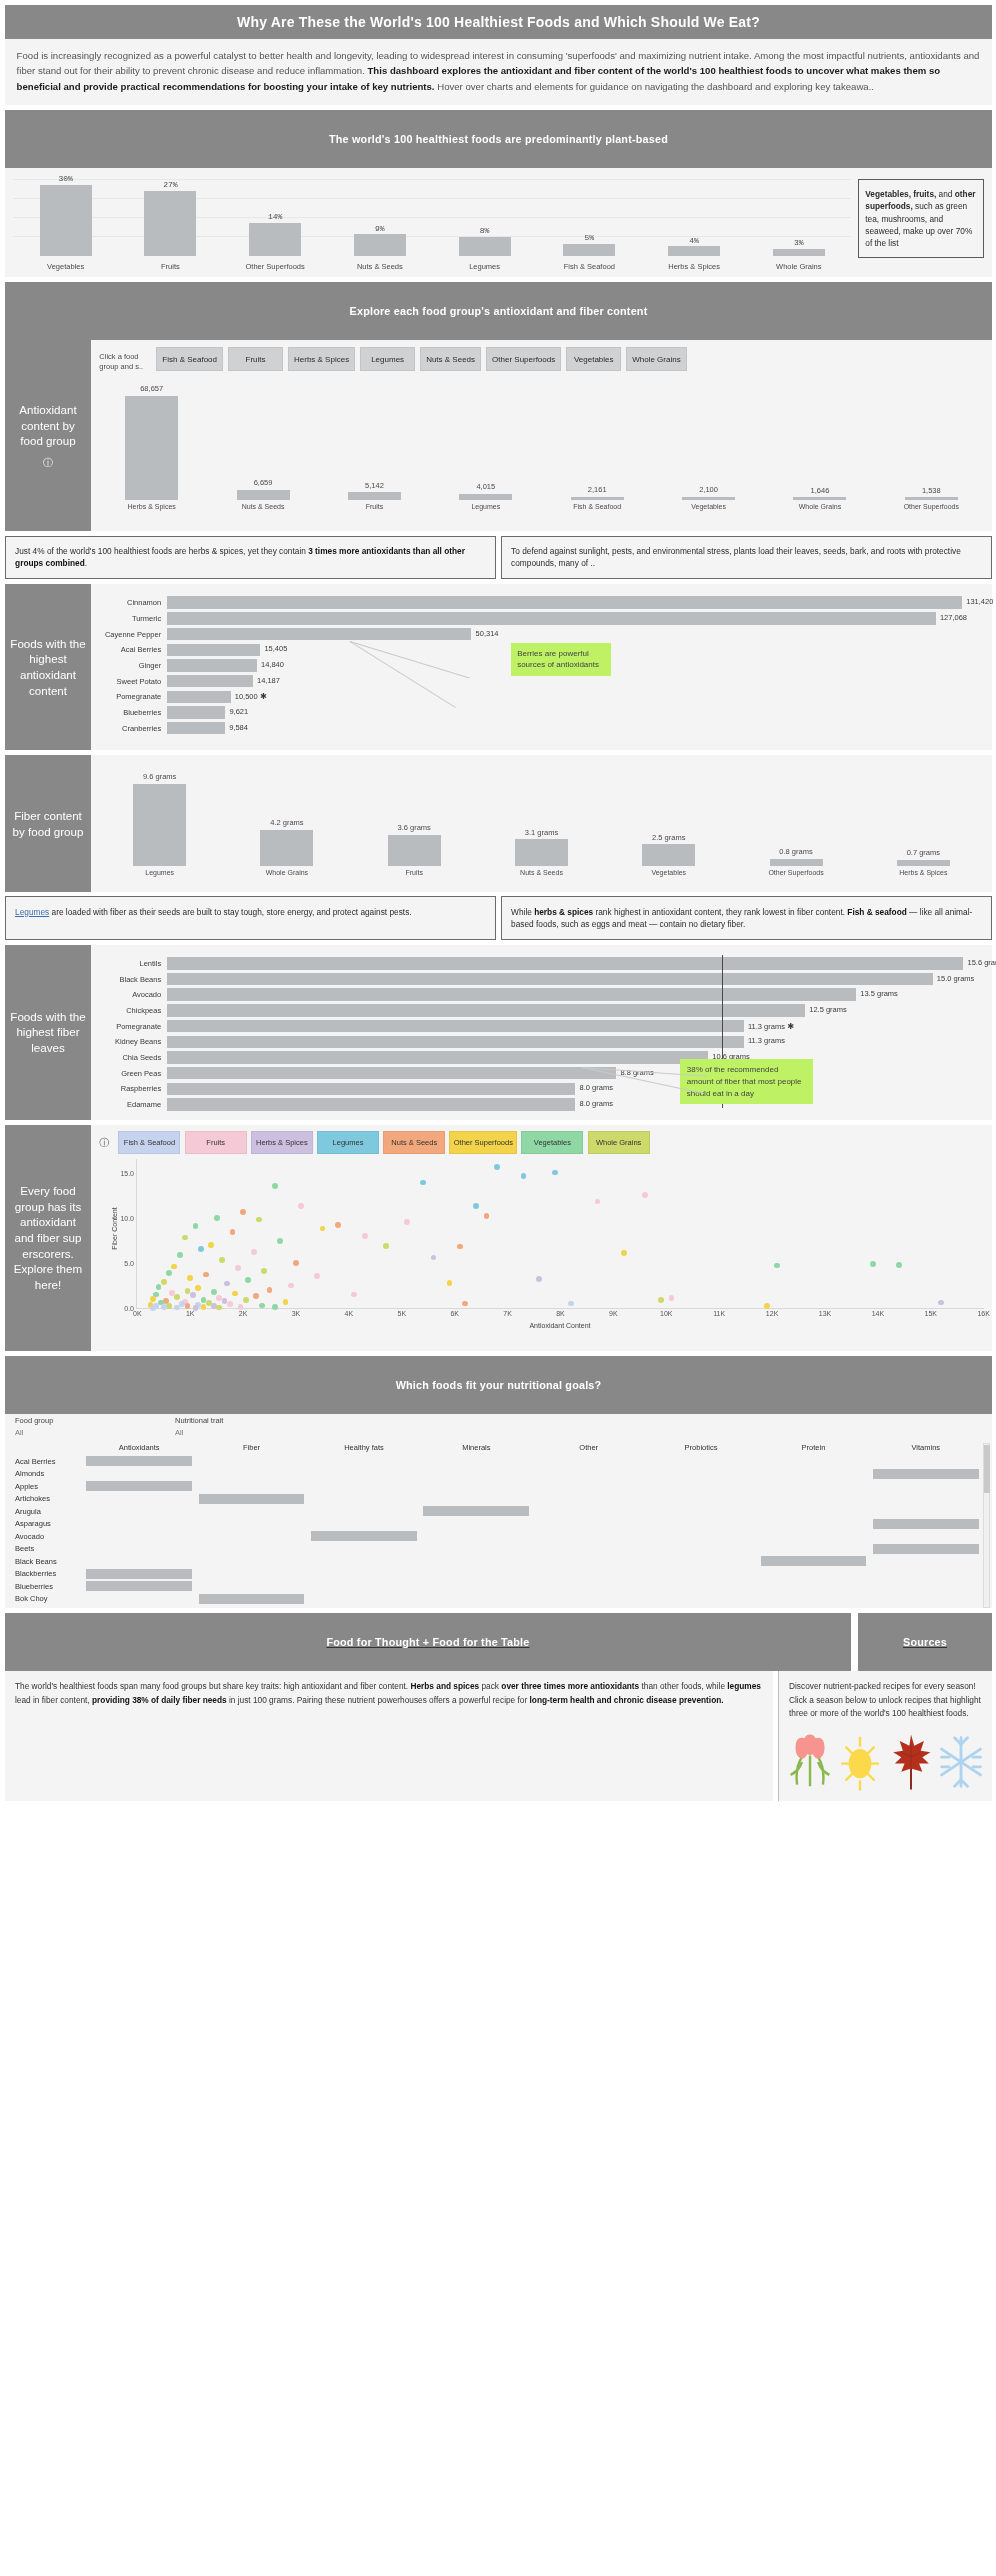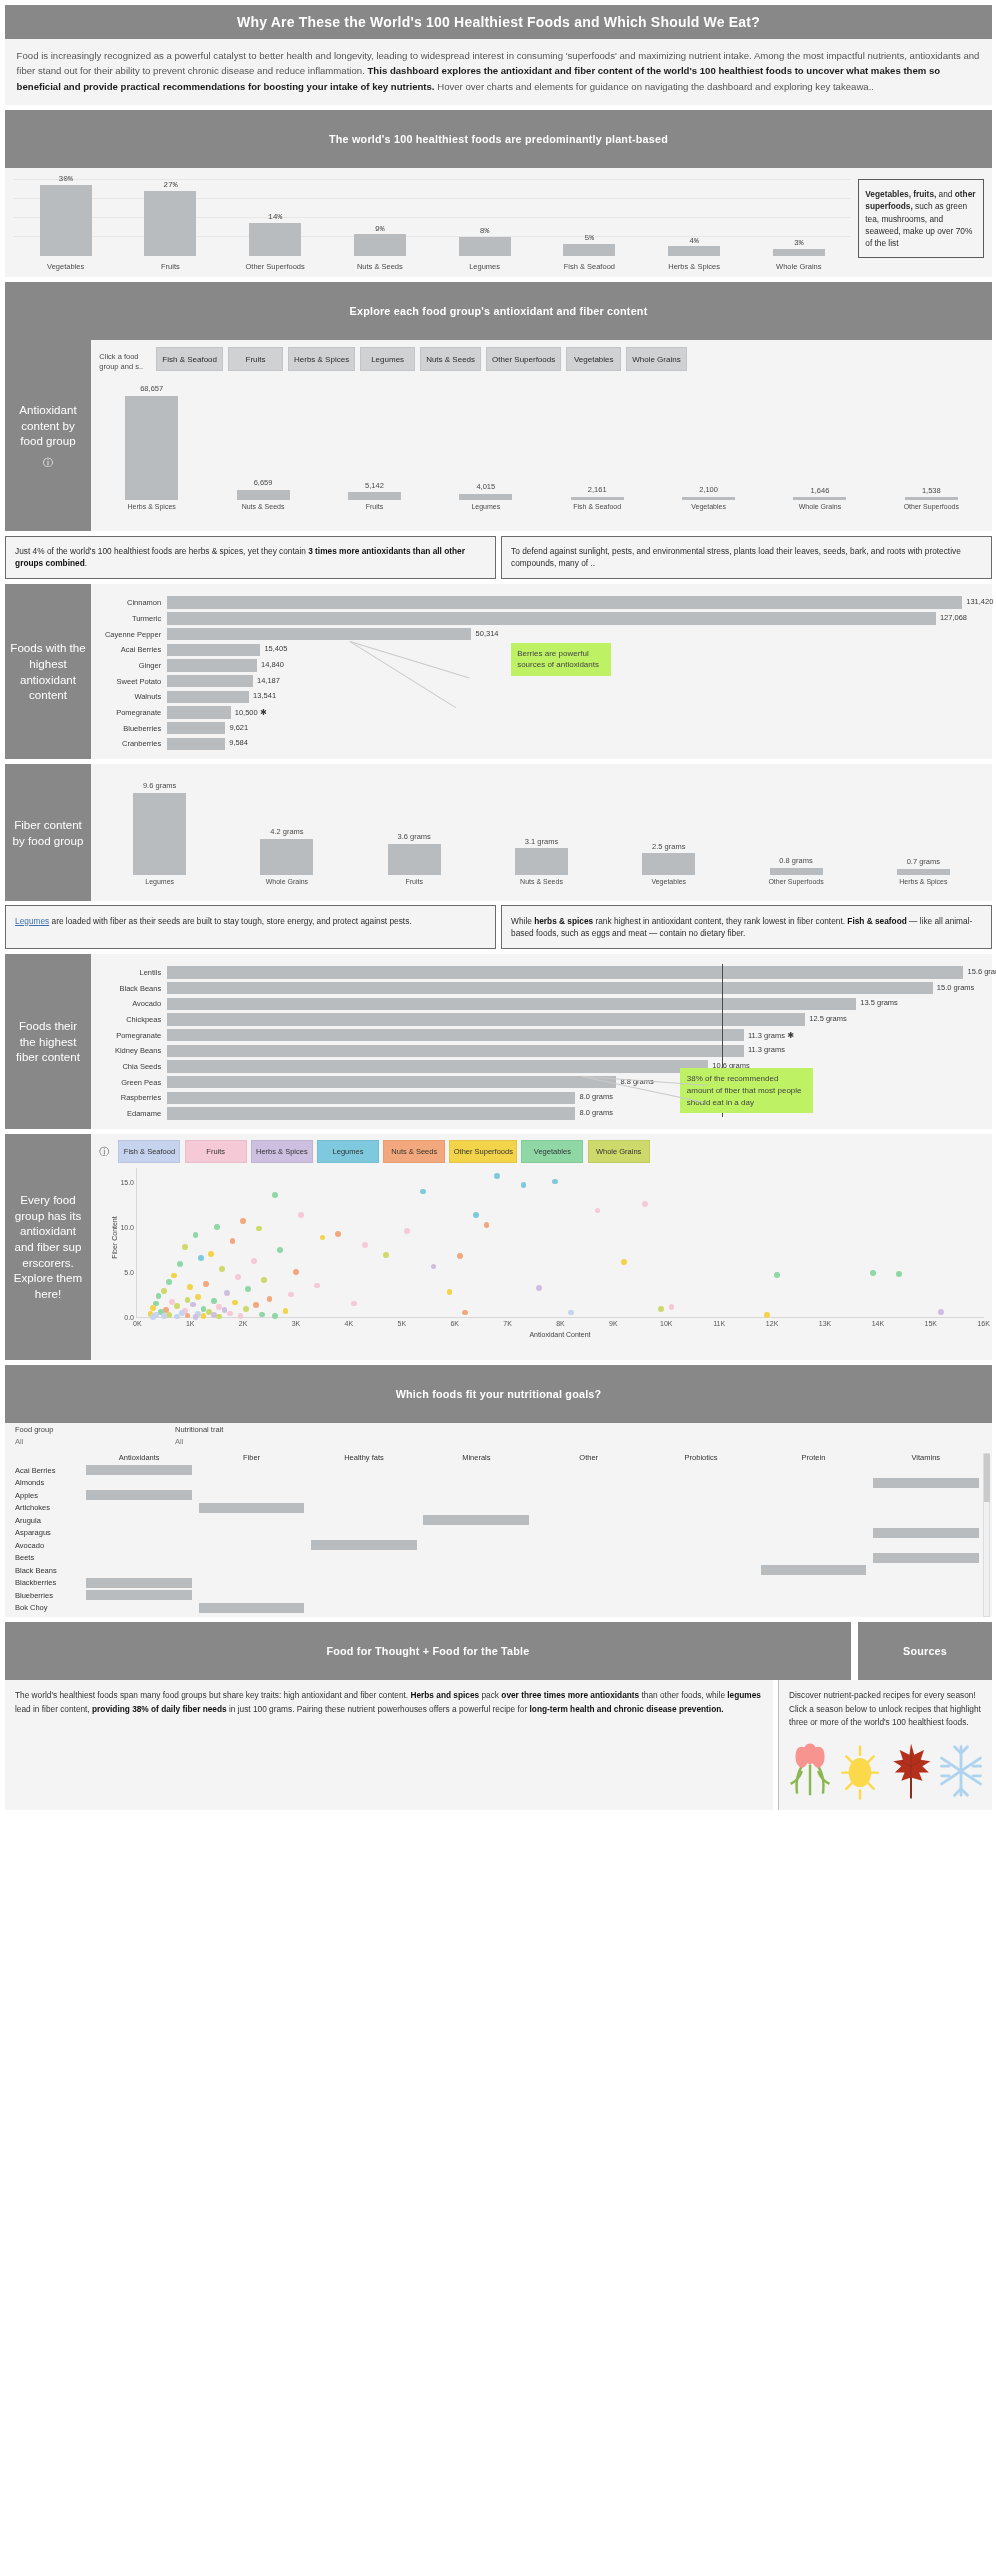--- a/index.html
+++ b/index.html
@@ -114,21 +114,21 @@
   .mhead .mfirst { width:68px; flex:0 0 68px; }
   .mhead .mcol { flex:1; text-align:center; font-size:7.5px; color:#333; padding-bottom:2.5px; }
   .mrow { display:flex; align-items:center; height:12.5px; }
   .mrow .mfirst { width:68px; flex:0 0 68px; font-size:7.5px; color:#333; }
   .mcell { flex:1; height:10px; position:relative; }
   .mfill { position:absolute; left:3%; right:3%; top:0; bottom:0; background:#b9bcbe; }
   .scrolltrack { position:absolute; right:1.7px; top:0; bottom:0; width:7.5px; background:#f0f0f0; border:0.8px solid #dcdcdc;}
   .scrollthumb { position:absolute; right:2.5px; top:1.7px; width:5.8px; height:48px; background:#c9c9c9; }
 
   
-  .footbands { display:flex; gap:7px; }
+  .footbands { display:flex; gap:7px;text-decoration:underline; }
   .footbands .b1 { flex:1; }
   .footbands .b2 { width:134px; flex:0 0 134px; }
   .footcols { display:flex; gap:5px; }
   .fcol { background:#f4f4f4; padding:9.1px 10px; font-size:8.3px; line-height:1.62; color:#333; }
   .fcol.a { flex:1; }
   .fcol.b { width:214px; flex:0 0 214px; border-left:0.8px solid #bdbdbd; }
   .fcol.c { width:134px; flex:0 0 134px; }
   .fcol b { color:#111; }
   .seasons { display:flex; gap:8.3px; align-items:flex-end; margin-top:11.6px; }
   .srclist { margin:0; padding-left:13.3px; font-size:8.3px; line-height:1.75; }
@@ -328,27 +328,20 @@
             </div>
           </div>
           <div class="hrow">
             <div class="hname">Sweet Potato</div>
             <div class="htrack">
               <div class="hbar" style="width: 10.5089%;"></div>
               <div class="hval" style="left: calc(10.5089% + 4.2px);">14,187</div>
             </div>
           </div>
           <div class="hrow">
-            <div class="hname">Walnuts</div>
-            <div class="htrack">
-              <div class="hbar" style="width: 10.0304%;"></div>
-              <div class="hval" style="left: calc(10.0304% + 4.2px);">13,541</div>
-            </div>
-          </div>
-          <div class="hrow">
             <div class="hname">Pomegranate</div>
             <div class="htrack">
               <div class="hbar" style="width: 7.77778%;"></div>
               <div class="hval" style="left: calc(7.77778% + 4.2px);">10,500<span class="star"> ✱</span></div>
             </div>
           </div>
           <div class="hrow">
             <div class="hname">Blueberries</div>
             <div class="htrack">
               <div class="hbar" style="width: 7.12667%;"></div>
@@ -426,21 +419,21 @@
     </div>
     <div class="insight">
       <span>While </span><b>herbs &amp; spices</b><span> rank highest in antioxidant content, they rank lowest in fiber content. </span><b>Fish &amp; seafood</b><span> — like all animal-based foods, such as eggs and meat — contain no dietary fiber.</span>
     </div>
   </div>
 
   <div class="gap"></div>
 
   <div class="rowsec" style="min-height:166px;">
     <div class="leftlabel">
-      <span>Foods their the highest fiber content</span>
+      <span>Foods with the highest fiber leaves</span>
     </div>
     <div class="body hrows" id="topFiber">
         <div style="position: relative; padding-top: 5px;">
           <div class="hrow">
             <div class="hname">Lentils</div>
             <div class="htrack">
               <div class="hbar" style="width: 97.5%;"></div>
               <div class="hval" style="left: calc(97.5% + 4.2px);">15.6 grams</div>
             </div>
           </div>

